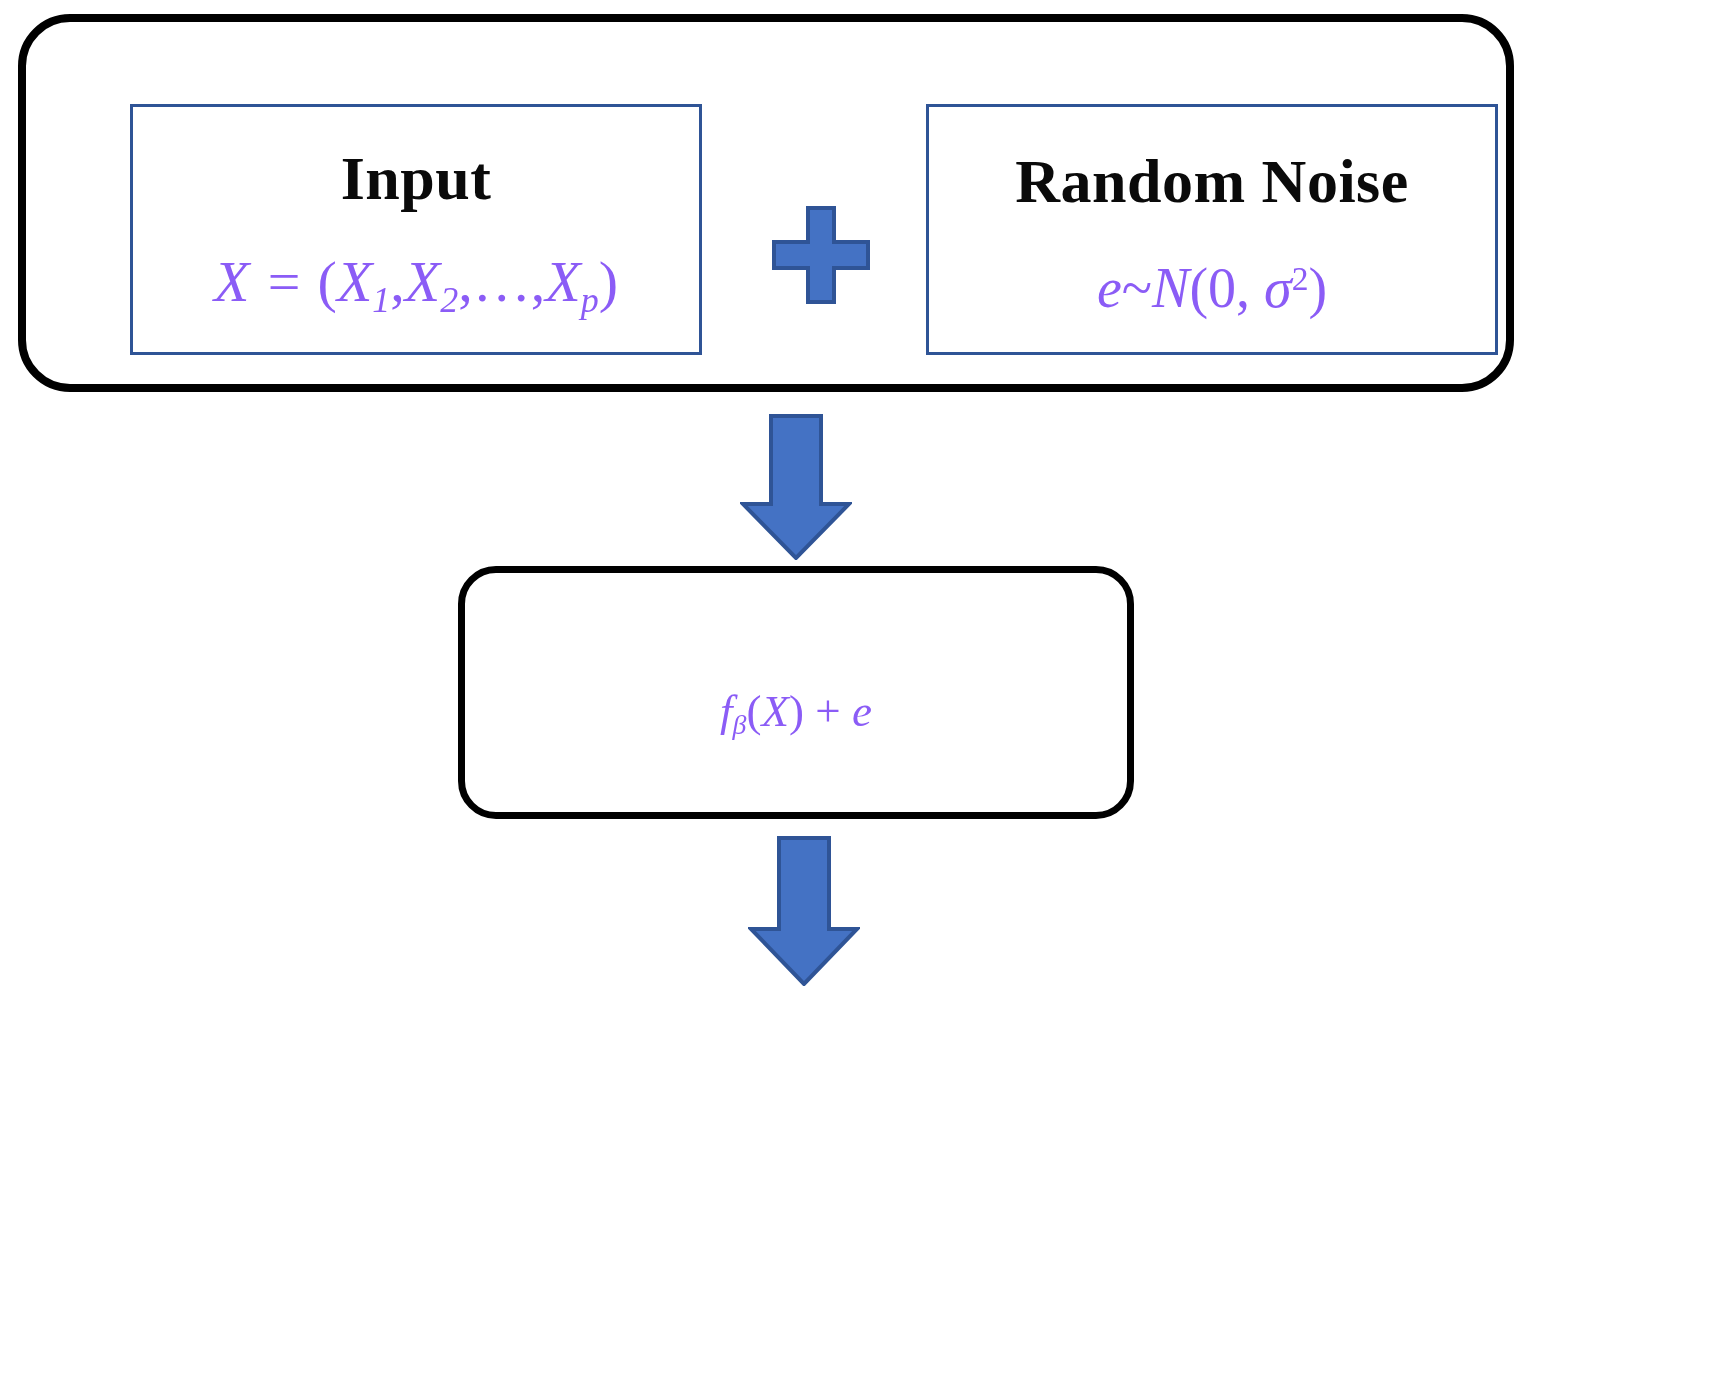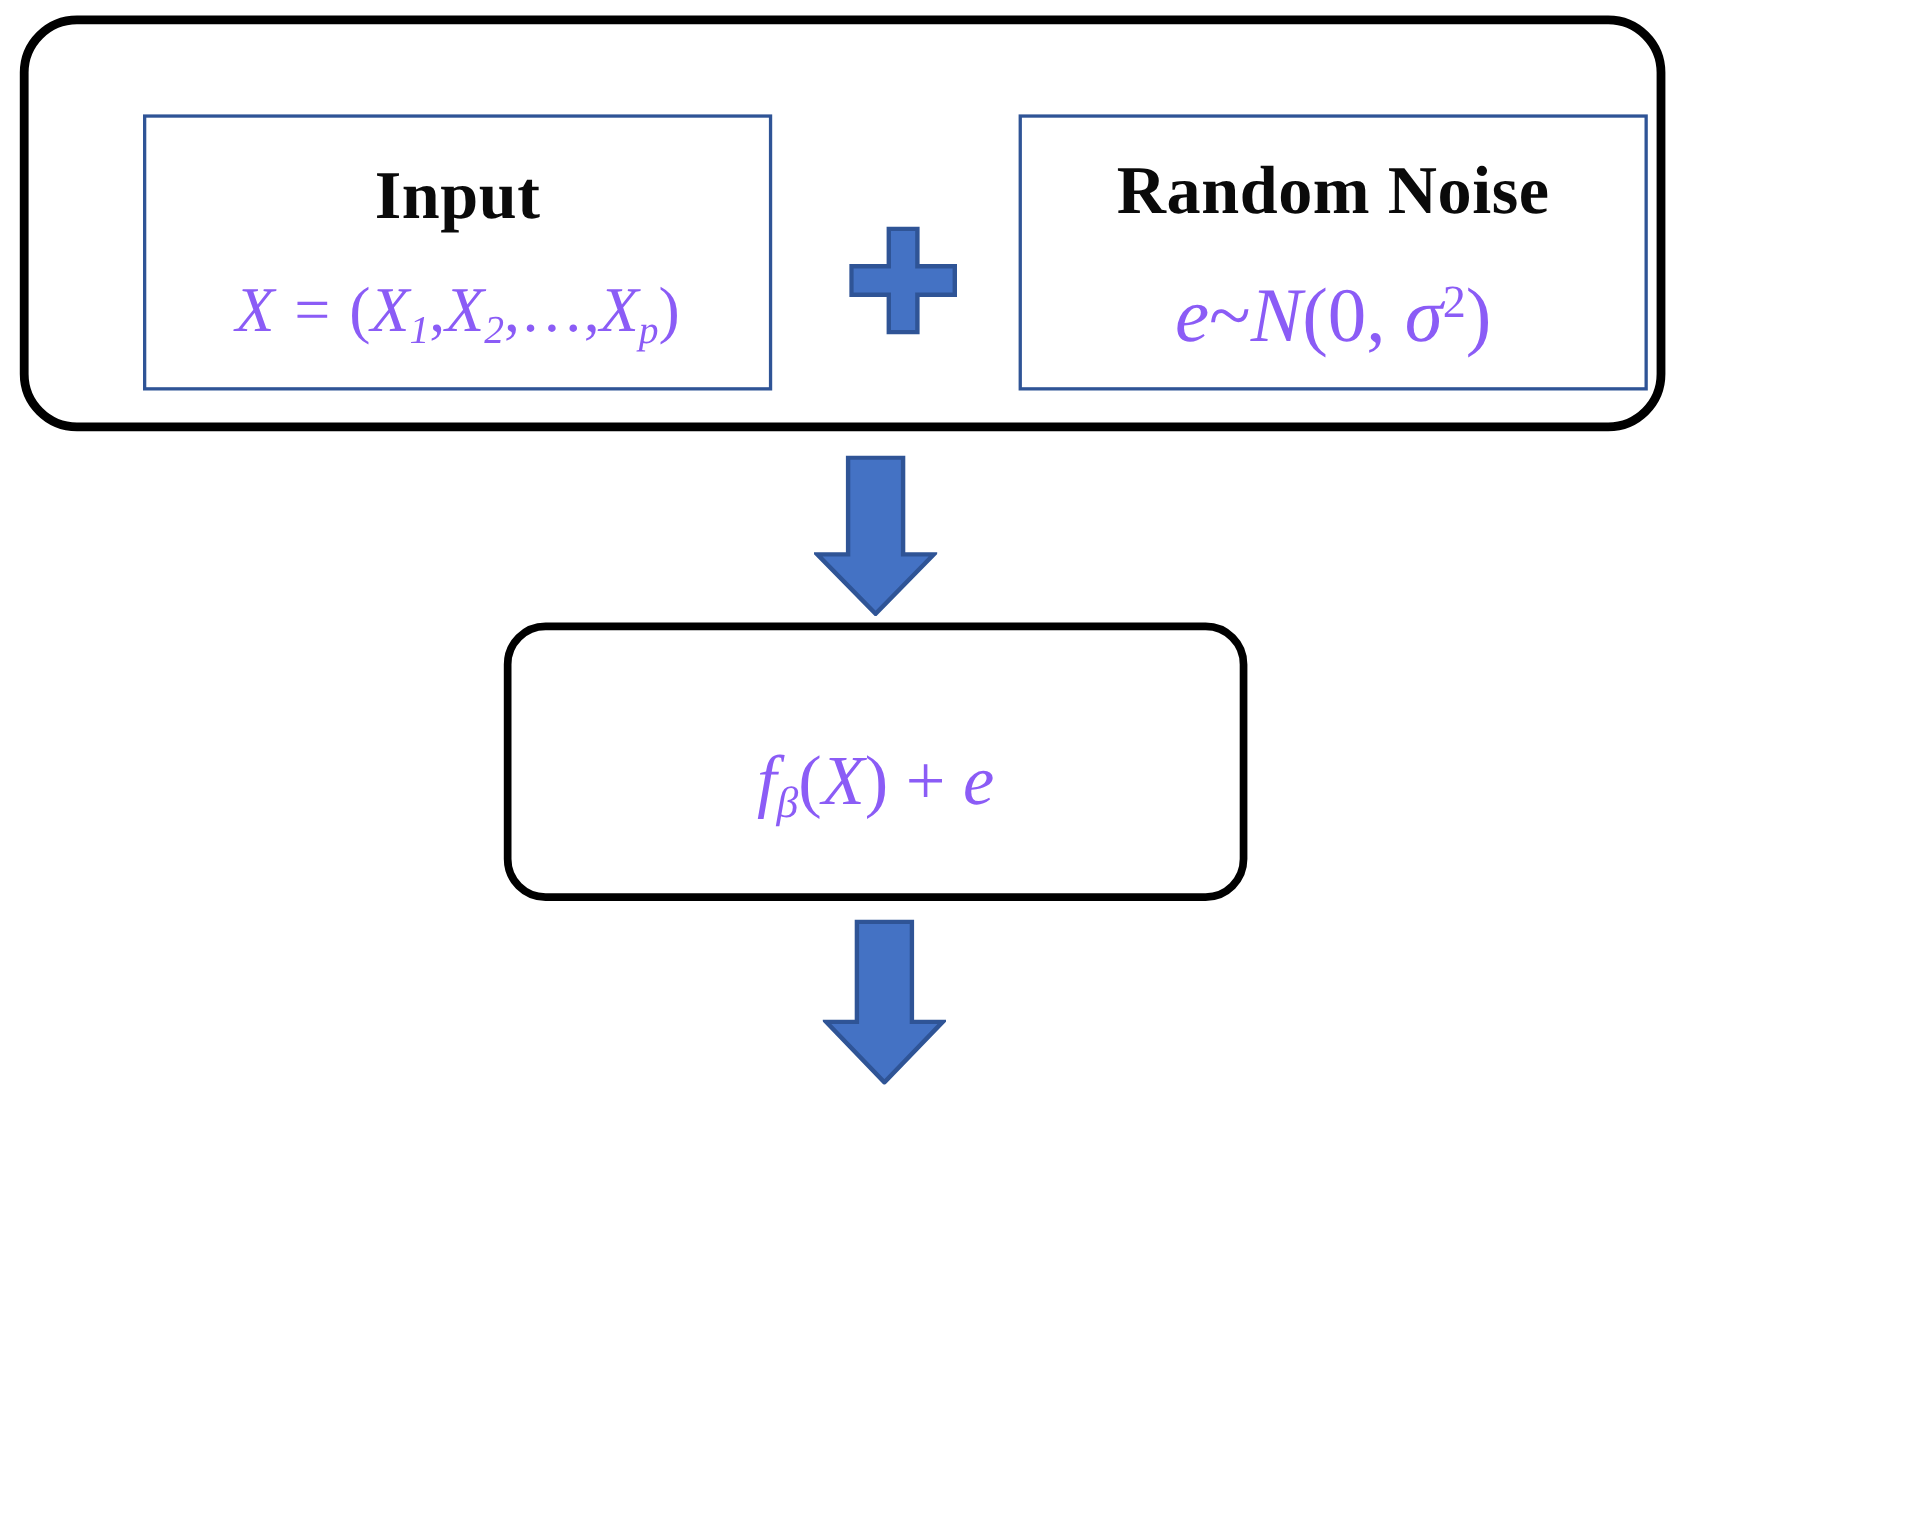--- a/index.html
+++ b/index.html
@@ -103,25 +103,25 @@
     line-height: 1;
     white-space: nowrap;
   }
 
   
   .input-box .box-title    { font-size: 62px; margin-top: 6px; }
   .input-box .box-formula  { font-size: 58px; margin-top: 44px; }
 
   
   .noise-box .box-title    { font-size: 62px; margin-top: 6px; }
-  .noise-box .box-formula  { font-size: 70px; margin-top: 48px; }
+  .noise-box .box-formula  { font-size: 56px; margin-top: 48px; }
 
   
   .model-box .box-title    { font-size: 62px; margin-top: 2px; }
-  .model-box .box-formula  { font-size: 64px; margin-top: 44px; }
+  .model-box .box-formula  { font-size: 45px; margin-top: 44px; }
 
   
   .output-box .box-title   { font-size: 62px; margin-top: 0px; }
   .output-box .box-formula { font-size: 52px; margin-top: 54px; }
 
   
   .sub {
     font-size: 0.62em;
     vertical-align: -0.30em;
     font-style: italic;

